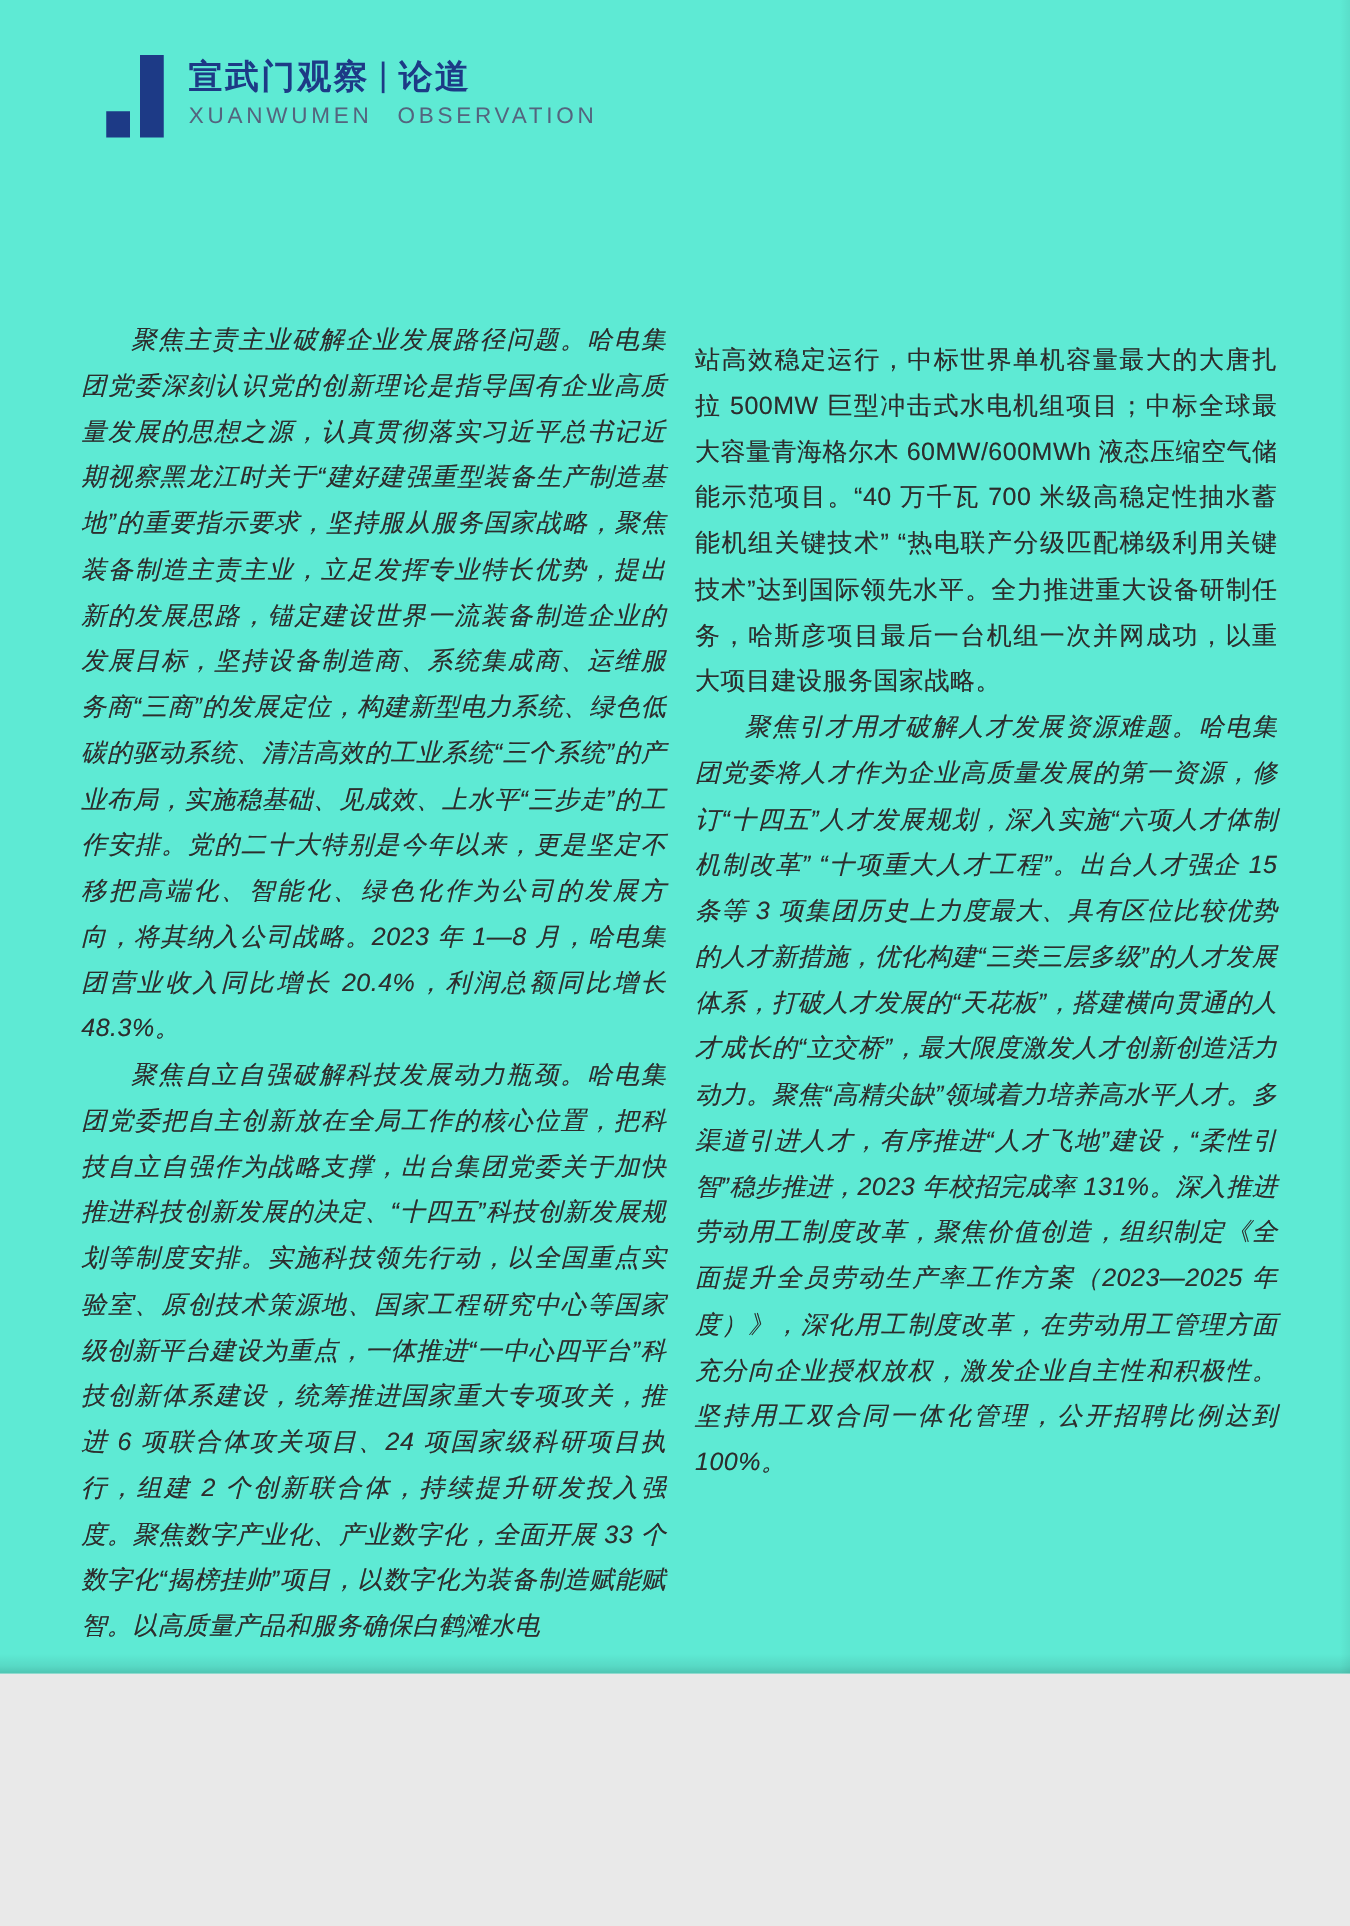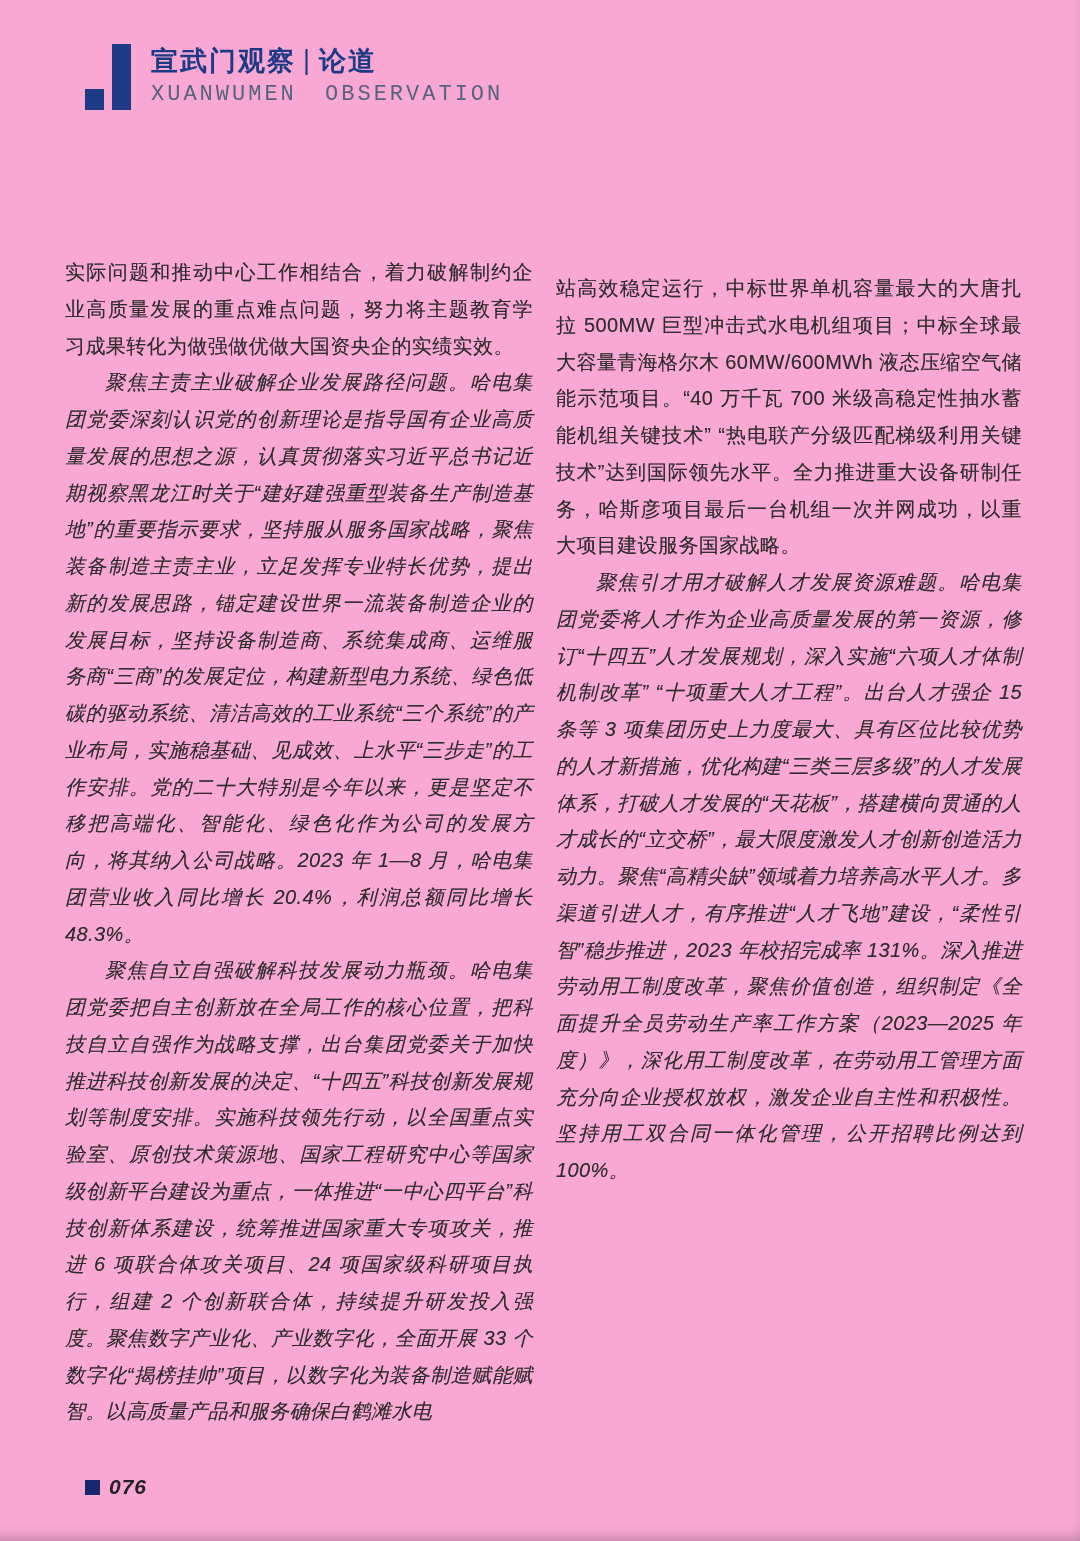--- a/index.html
+++ b/index.html
@@ -1,40 +1,40 @@
 <!DOCTYPE html>
 <html><head>
 <meta charset="utf-8">
 <style>
   html,body { margin:0; padding:0; background:#e9e9e9; }
   .page {
     position:relative;
-    width:1080px; height:1541px;
+    width:1080px; height:1339px;
     margin:0 auto;
-    background:#f9a8d4;
+    background:#5eead4;
     overflow:hidden;
     font-family:"Liberation Sans", sans-serif;
   }
 
   
   .masthead { position:absolute; left:85px; top:44px; display:flex; align-items:flex-start; }
   .logo { position:relative; width:46px; height:66px; margin-right:20px; }
   .logo-bar { position:absolute; background:#1d3a86; }
   .logo-bar.small { left:0; bottom:0; width:19px; height:21px; }
   .logo-bar.tall  { left:27px; top:0; width:19px; height:66px; }
   .masthead-title {
     font-size:27px; font-weight:bold; color:#1d3a86;
     letter-spacing:2px; line-height:30px; margin-top:2px;
     white-space:nowrap;
   }
   .masthead-title .divider { font-weight:normal; margin:0 7px; position:relative; top:-1px; }
   .masthead-subtitle {
     margin-top:6px;
-    font-family:Liberation Mono, monospace;
-    font-size:22px; color:#54647e;
+    font-family:Liberation Sans, sans-serif;
+    font-size:18px; color:#54647e;
     letter-spacing:3px; word-spacing:12px;
     white-space:nowrap;
   }
 
   
   .col { position:absolute; top:254px; width:468px; }
   .col-left  { left:65px; }
   .col-right { left:556px; width:466px;margin-top:16px; }
   .para {
     margin:0;
@@ -95,21 +95,20 @@
     <div class="masthead-text">
       <div class="masthead-title">
         <span>宣武门观察</span><span class="divider">|</span><span>论道</span>
       </div>
       <div class="masthead-subtitle">XUANWUMEN OBSERVATION</div>
     </div>
   </header>
 
   <main>
     <section class="col col-left">
-      <p class="para">实际问题和推动中心工作相结合，着力破解制约企业高质量发展的重点难点问题，努力将主题教育学习成果转化为做强做优做大国资央企的实绩实效。</p>
       <p class="para indent">聚焦主责主业破解企业发展路径问题。哈电集团党委深刻认识党的创新理论是指导国有企业高质量发展的思想之源，认真贯彻落实习近平总书记近期视察黑龙江时关于“建好建强重型装备生产制造基地”的重要指示要求，坚持服从服务国家战略，聚焦装备制造主责主业，立足发挥专业特长优势，提出新的发展思路，锚定建设世界一流装备制造企业的发展目标，坚持设备制造商、系统集成商、运维服务商“三商”的发展定位，构建新型电力系统、绿色低碳的驱动系统、清洁高效的工业系统“三个系统”的产业布局，实施稳基础、见成效、上水平“三步走”的工作安排。党的二十大特别是今年以来，更是坚定不移把高端化、智能化、绿色化作为公司的发展方向，将其纳入公司战略。2023 年 1—8 月，哈电集团营业收入同比增长 20.4%，利润总额同比增长 48.3%。</p>
       <p class="para indent">聚焦自立自强破解科技发展动力瓶颈。哈电集团党委把自主创新放在全局工作的核心位置，把科技自立自强作为战略支撑，出台集团党委关于加快推进科技创新发展的决定、“十四五”科技创新发展规划等制度安排。实施科技领先行动，以全国重点实验室、原创技术策源地、国家工程研究中心等国家级创新平台建设为重点，一体推进“一中心四平台”科技创新体系建设，统筹推进国家重大专项攻关，推进 6 项联合体攻关项目、24 项国家级科研项目执行，组建 2 个创新联合体，持续提升研发投入强度。聚焦数字产业化、产业数字化，全面开展 33 个数字化“揭榜挂帅”项目，以数字化为装备制造赋能赋智。以高质量产品和服务确保白鹤滩水电</p>
     </section>
 
     <section class="col col-right">
       <p class="para">站高效稳定运行，中标世界单机容量最大的大唐扎拉 500MW 巨型冲击式水电机组项目；中标全球最大容量青海格尔木 60MW/600MWh 液态压缩空气储能示范项目。“40 万千瓦 700 米级高稳定性抽水蓄能机组关键技术” “热电联产分级匹配梯级利用关键技术”达到国际领先水平。全力推进重大设备研制任务，哈斯彦项目最后一台机组一次并网成功，以重大项目建设服务国家战略。</p>
       <p class="para indent">聚焦引才用才破解人才发展资源难题。哈电集团党委将人才作为企业高质量发展的第一资源，修订“十四五”人才发展规划，深入实施“六项人才体制机制改革” “十项重大人才工程”。出台人才强企 15 条等 3 项集团历史上力度最大、具有区位比较优势的人才新措施，优化构建“三类三层多级”的人才发展体系，打破人才发展的“天花板”，搭建横向贯通的人才成长的“立交桥”，最大限度激发人才创新创造活力动力。聚焦“高精尖缺”领域着力培养高水平人才。多渠道引进人才，有序推进“人才飞地”建设，“柔性引智”稳步推进，2023 年校招完成率 131%。深入推进劳动用工制度改革，聚焦价值创造，组织制定《全面提升全员劳动生产率工作方案（2023—2025 年度）》，深化用工制度改革，在劳动用工管理方面充分向企业授权放权，激发企业自主性和积极性。坚持用工双合同一体化管理，公开招聘比例达到 100%。</p>
     </section>
   </main>
 

